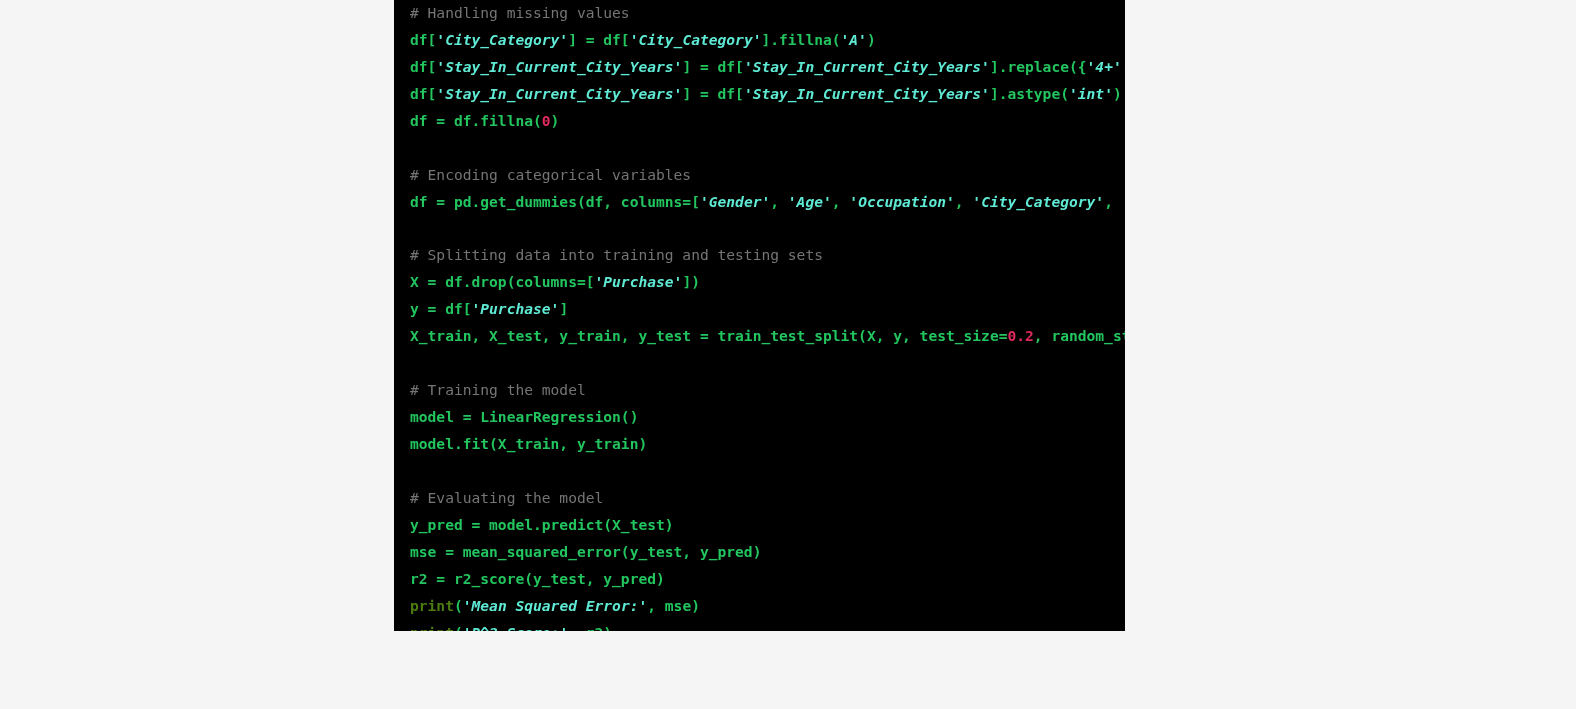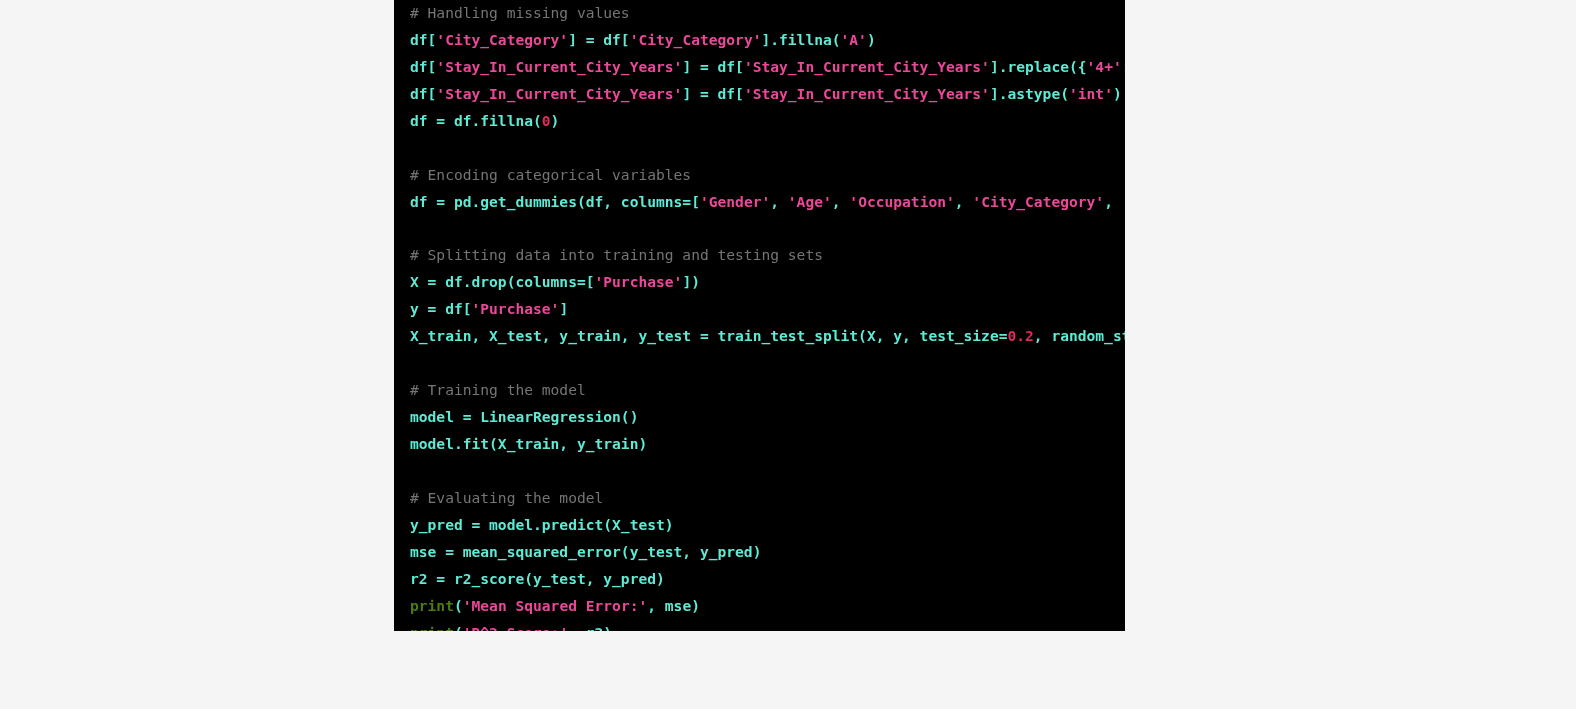--- a/index.html
+++ b/index.html
@@ -53,24 +53,24 @@
     color: #ffffff;
     white-space: pre;
     font-weight: 700;
     letter-spacing: 0px;
     -webkit-font-smoothing: antialiased;
   }
 
   .ln { display: block; height: 26.95px; }
 
   .tok-com { color: #757575; font-weight: 400; }
-  .tok-str { color: #ec4899; }
+  .tok-str { color: #5eead4; font-style: italic; }
   .tok-num { color: #e0295d; }
   .tok-fn  { color: #4d7c0f; }
-  .tok-pln { color: #5eead4; }
+  .tok-pln { color: #22c55e; }
 
   
   #hscroll-track {
     position: absolute;
     left: 394px;
     top: 663px;
     width: 731px;
     height: 11px;
     background: #000000;
   }

